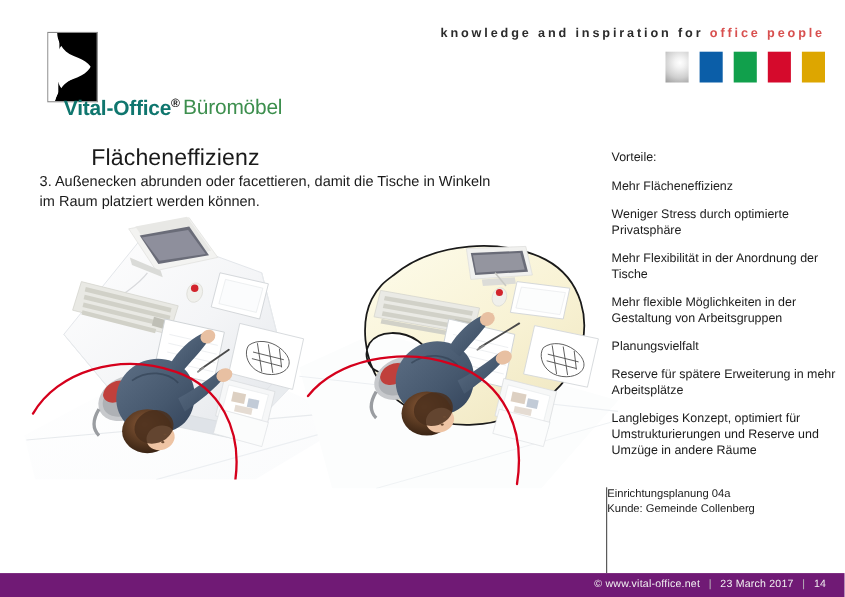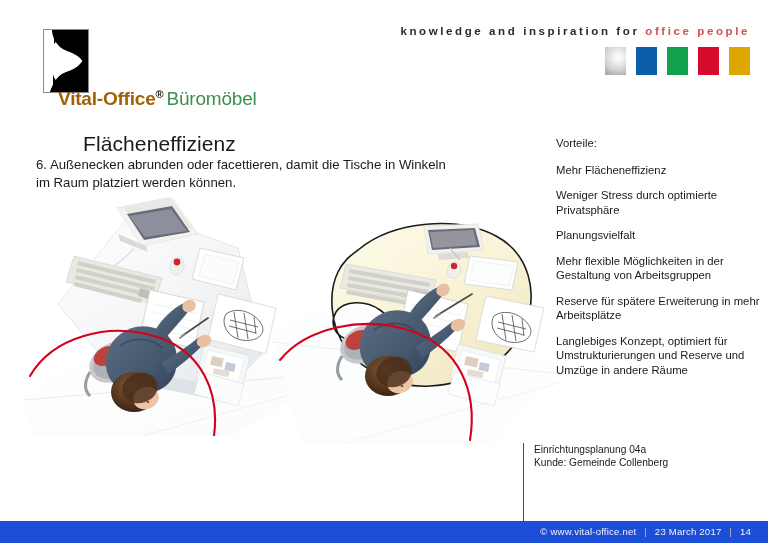--- a/index.html
+++ b/index.html
@@ -43,21 +43,21 @@
     position: absolute;
     left: 15px;
     top: 60px;
     white-space: nowrap;
     font-size: 19px;
     line-height: 1;
     font-weight: bold;
     color: #111111;
     letter-spacing: -0.2px;
   }
-  .logo-wordmark .vital { color: #a16207; }
+  .logo-wordmark .vital { color: #0f766e; }
   .logo-wordmark .reg {
     font-size: 11px;
     vertical-align: super;
     font-weight: bold;
   }
   .logo-wordmark .sub {
     color: #3d8f4e;
     font-weight: normal;
     margin-left: 3px;
   }
@@ -119,43 +119,42 @@
   .benefit {
     font-size: 11.3px;
     line-height: 14.5px;
     color: #1a1a1a;
     margin-bottom: 11px;
   }
   .benefit:first-child { margin-bottom: 12px; }
 
   .project-block {
     position: absolute;
-    left: 523px;
+    left: 551px;
     top: 443px;
     width: 205px;
     border-left: 1.5px solid #4a4a4a;
-    padding-left: 10px;
     height: 78px;
     box-sizing: border-box;
   }
   .project-line {
     font-size: 10.2px;
     line-height: 13px;
     color: #1a1a1a;
   }
   .project-gap { height: 13px; }
 
   
   .footer-bar {
     position: absolute;
     left: 0;
     bottom: 0;
     width: 768px;
     height: 22px;
-    background: #1d4ed8;
+    background: #701a75;
   }
   .footer-text {
     position: absolute;
     right: 17px;
     top: 5px;
     font-size: 9.6px;
     color: #f2f2f2;
     white-space: nowrap;
     letter-spacing: 0.2px;
   }
@@ -202,21 +201,21 @@
 
   <div class="swatches">
     <div class="swatch silver"></div>
     <div class="swatch" style="background:#0b5ea8"></div>
     <div class="swatch" style="background:#11a04c"></div>
     <div class="swatch" style="background:#d50a2c"></div>
     <div class="swatch" style="background:#dda600"></div>
   </div>
 
   <div class="headline">Flächeneffizienz</div>
-  <div class="subhead">6. Außenecken abrunden oder facettieren, damit die Tische in Winkeln im Raum platziert werden können.</div>
+  <div class="subhead">3. Außenecken abrunden oder facettieren, damit die Tische in Winkeln im Raum platziert werden können.</div>
 
   <div class="figure" id="fig-left">
     <svg width="300" height="250" viewBox="0 0 300 250" aria-hidden="true">
       <defs>
         <linearGradient id="deskA" x1="0" y1="0" x2="1" y2="1">
           <stop offset="0%" stop-color="#ffffff"></stop>
           <stop offset="55%" stop-color="#f4f5f7"></stop>
           <stop offset="100%" stop-color="#e3e6ea"></stop>
         </linearGradient>
         <linearGradient id="floorA" x1="0" y1="0" x2="1" y2="1">
@@ -436,22 +435,23 @@
       <ellipse cx="130" cy="172" rx="1.5" ry="1" fill="#6b4a32"></ellipse>
 
       <path d="M8,146 C34,114 92,100 142,118 C186,134 206,176 198,226" stroke="#d5001c" stroke-width="2.1" fill="none" stroke-linecap="round"></path>
     </svg>
   </div>
 
   <div class="benefits">
     <div class="benefit">Vorteile:</div>
     <div class="benefit">Mehr Flächeneffizienz</div>
     <div class="benefit">Weniger Stress durch optimierte Privatsphäre</div>
+    <div class="benefit">Mehr Flexibilität in der Anordnung der Tische</div>
+    <div class="benefit">Mehr flexible Möglichkeiten in der Gestaltung von Arbeitsgruppen</div>
     <div class="benefit">Planungsvielfalt</div>
-    <div class="benefit">Mehr flexible Möglichkeiten in der Gestaltung von Arbeitsgruppen</div>
     <div class="benefit">Reserve für spätere Erweiterung in mehr Arbeitsplätze</div>
     <div class="benefit">Langlebiges Konzept, optimiert für Umstrukturierungen und Reserve und Umzüge in andere Räume</div>
   </div>
 
   <div class="project-block">
     <div class="project-line">Einrichtungsplanung 04a</div>
     <div class="project-line">Kunde: Gemeinde Collenberg</div>
     <div class="project-gap"></div>
   </div>
 

